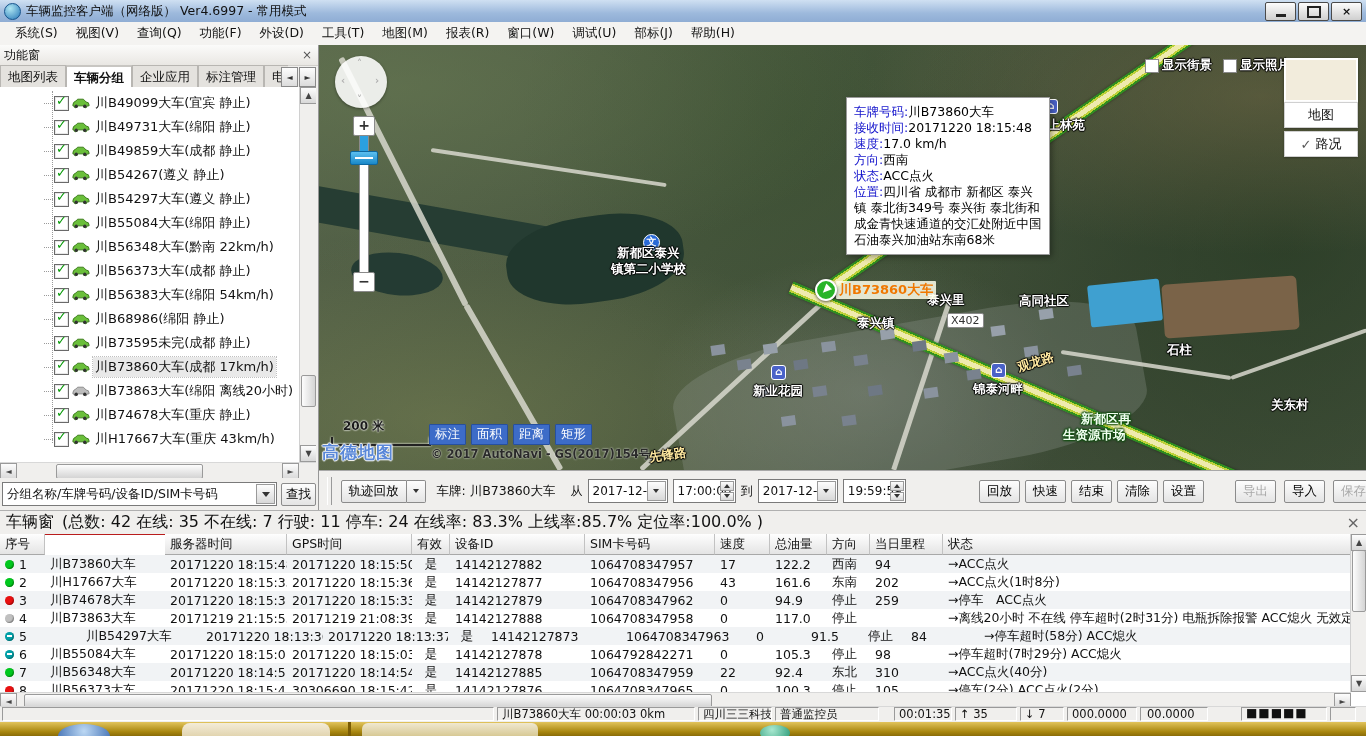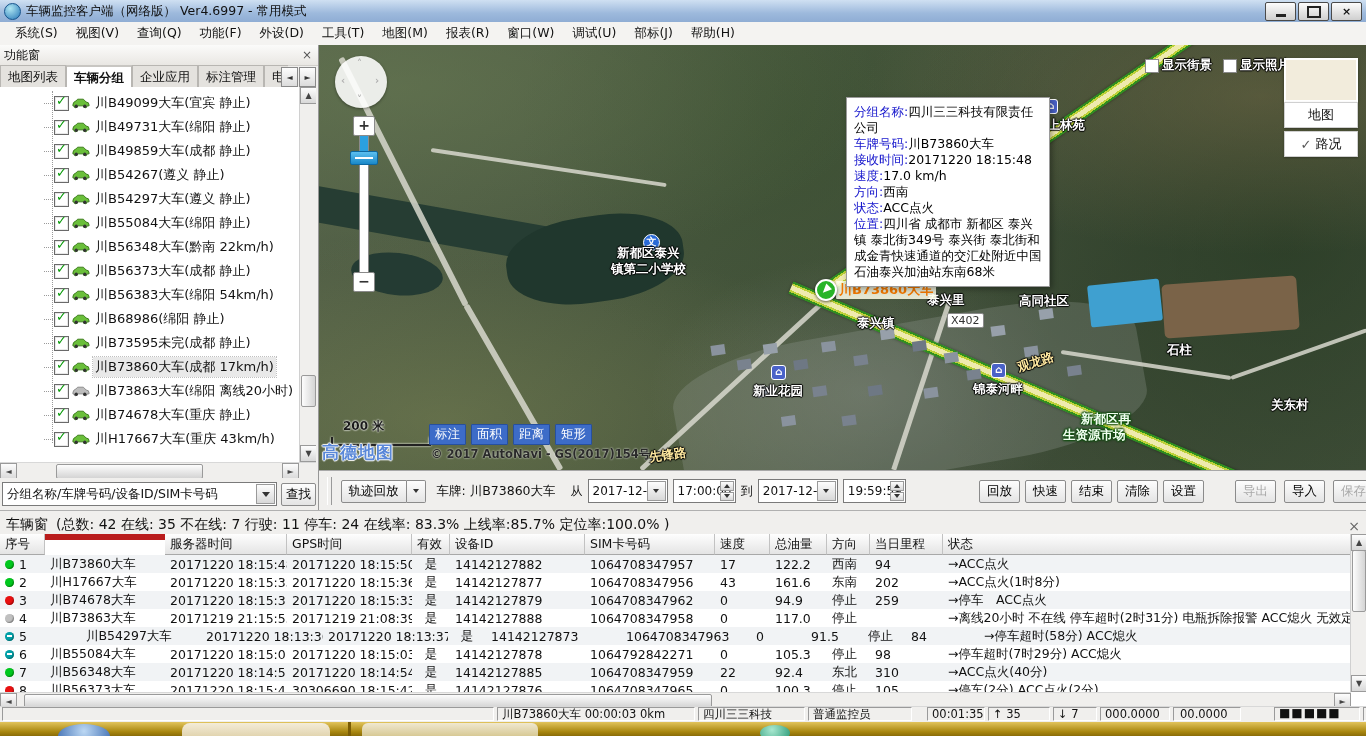--- a/index.html
+++ b/index.html
@@ -142,22 +142,22 @@
     display:flex;align-items:center;padding-left:4px;font-size:12px}
   .time-spin{position:relative;width:68px;height:22px;background:#fff;border:1px solid #7a7a7a;
     display:flex;align-items:center;padding-left:4px;font-size:12px}
   .spin-btns{position:absolute;right:1px;top:1px;bottom:1px;width:14px;display:flex;flex-direction:column;gap:1px}
   .spin-b{flex:1;background:linear-gradient(#fdfdfd,#d8d8d8);border:1px solid #9a9a9a;
     display:flex;align-items:center;justify-content:center}
   .pb-group{display:flex;gap:5px;margin-left:68px}
   .pb-group2{display:flex;gap:8px;margin-left:26px}
   
   .vwindow{position:absolute;top:510px;left:0;width:1366px;height:196px;background:#fff;border-top:1px solid #b0b0b0}
-  .vw-caption{position:absolute;top:0;left:0;right:0;height:23px;background:#f0efed;border-bottom:6px solid #b91c1c;
-    display:flex;align-items:flex-end;padding:0 6px;font-size:14px}
+  .vw-caption{position:absolute;top:0;left:0;right:0;height:23px;background:#f0efed;border-bottom:1px solid #b91c1c;
+    display:flex;align-items:center;padding:0 6px;font-size:16px}
   .vw-caption b{font-weight:normal;margin-right:8px}
   .vw-close{margin-left:auto;color:#666}
   .thead{position:absolute;top:23px;left:0;height:21px;display:flex;overflow:hidden;width:1351px}
   .th{background:linear-gradient(#fefefe,#e4e4e4);border-right:1px solid #c2c2c2;border-bottom:1px solid #a8a8a8;
     font-size:12.5px;padding:2px 0 0 5px;flex:none;box-sizing:border-box;white-space:nowrap}
   .rows{position:absolute;top:44px;left:0;width:1351px;height:137px;overflow:hidden}
   .tr{display:flex;height:18px;align-items:center}
   .tr.odd{background:#f1f3f5}
   .td{flex:none;box-sizing:border-box;padding-left:5px;font-size:12.5px;white-space:nowrap;overflow:hidden}
   .td.center{text-align:center;padding-left:0}
@@ -523,21 +523,20 @@
       <div class="map-label" style="left:292px;top:216px">镇第二小学校</div>
 
       <div class="badge" style="left:628px;top:268px">X402</div>
 
       <div class="marker" style="left:496px;top:234px">
           <i></i>
         </div>
       <div class="marker-label" style="left:517px;top:236px">川B73860大车</div>
 
       <div class="popup" id="popup">
-          <div class="popup-line"><span class="popup-label">分组名称:</span><span class="popup-value">四川三三科技有限责任公司</span></div>
           <div class="popup-line"><span class="popup-label">车牌号码:</span><span class="popup-value">川B73860大车</span></div>
           <div class="popup-line"><span class="popup-label">接收时间:</span><span class="popup-value">20171220 18:15:48</span></div>
           <div class="popup-line"><span class="popup-label">速度:</span><span class="popup-value">17.0 km/h</span></div>
           <div class="popup-line"><span class="popup-label">方向:</span><span class="popup-value">西南</span></div>
           <div class="popup-line"><span class="popup-label">状态:</span><span class="popup-value">ACC点火</span></div>
           <div class="popup-line"><span class="popup-label">位置:</span><span class="popup-value">四川省 成都市 新都区 泰兴镇 泰北街349号 泰兴街 泰北街和成金青快速通道的交汇处附近中国石油泰兴加油站东南68米</span></div>
         </div>
 
       <div class="scale-text">200 米</div>
       <div class="scale-bar"></div>
@@ -753,21 +752,21 @@
     <div class="sb-h" style="left:0;top:181px;width:1351px;height:15px">
       <div class="sb-btn" style="left:0;top:0;height:14px">◄</div>
       <div class="sb-thumb-h" style="left:24px;width:686px;top:1px;height:12px"></div>
       <div class="sb-btn" style="right:0;top:0;height:14px">►</div>
     </div>
   </div>
 
   <div class="statusbar" id="statusbar">
       <div class="sb-cell" style="width: 492px;"></div>
       <div class="sb-cell" style="width: 198px;">川B73860大车  00:00:03  0km</div>
-      <div class="sb-cell" style="width: 107px;">四川三三科技</div>
+      <div class="sb-cell" style="width: 74px;">四川三三科技</div>
       <div class="sb-cell" style="width: 104px;">普通监控员</div>
       <div class="sb-cell" style="width: 58px; margin-left: 12px;">00:01:35</div>
       <div class="sb-cell" style="width: 62px;">↑ 35</div>
       <div class="sb-cell" style="width: 44px;">↓ 7</div>
       <div class="sb-cell" style="width: 70px;">000.0000</div>
       <div class="sb-cell" style="width: 68px; padding-left: 6px;">00.0000</div>
       <div class="sb-cell blocks" style="width: 86px; margin-left: 30px;">■■■■■</div>
       <div class="sb-cell" style="width: 26px;"></div>
     </div>
 

